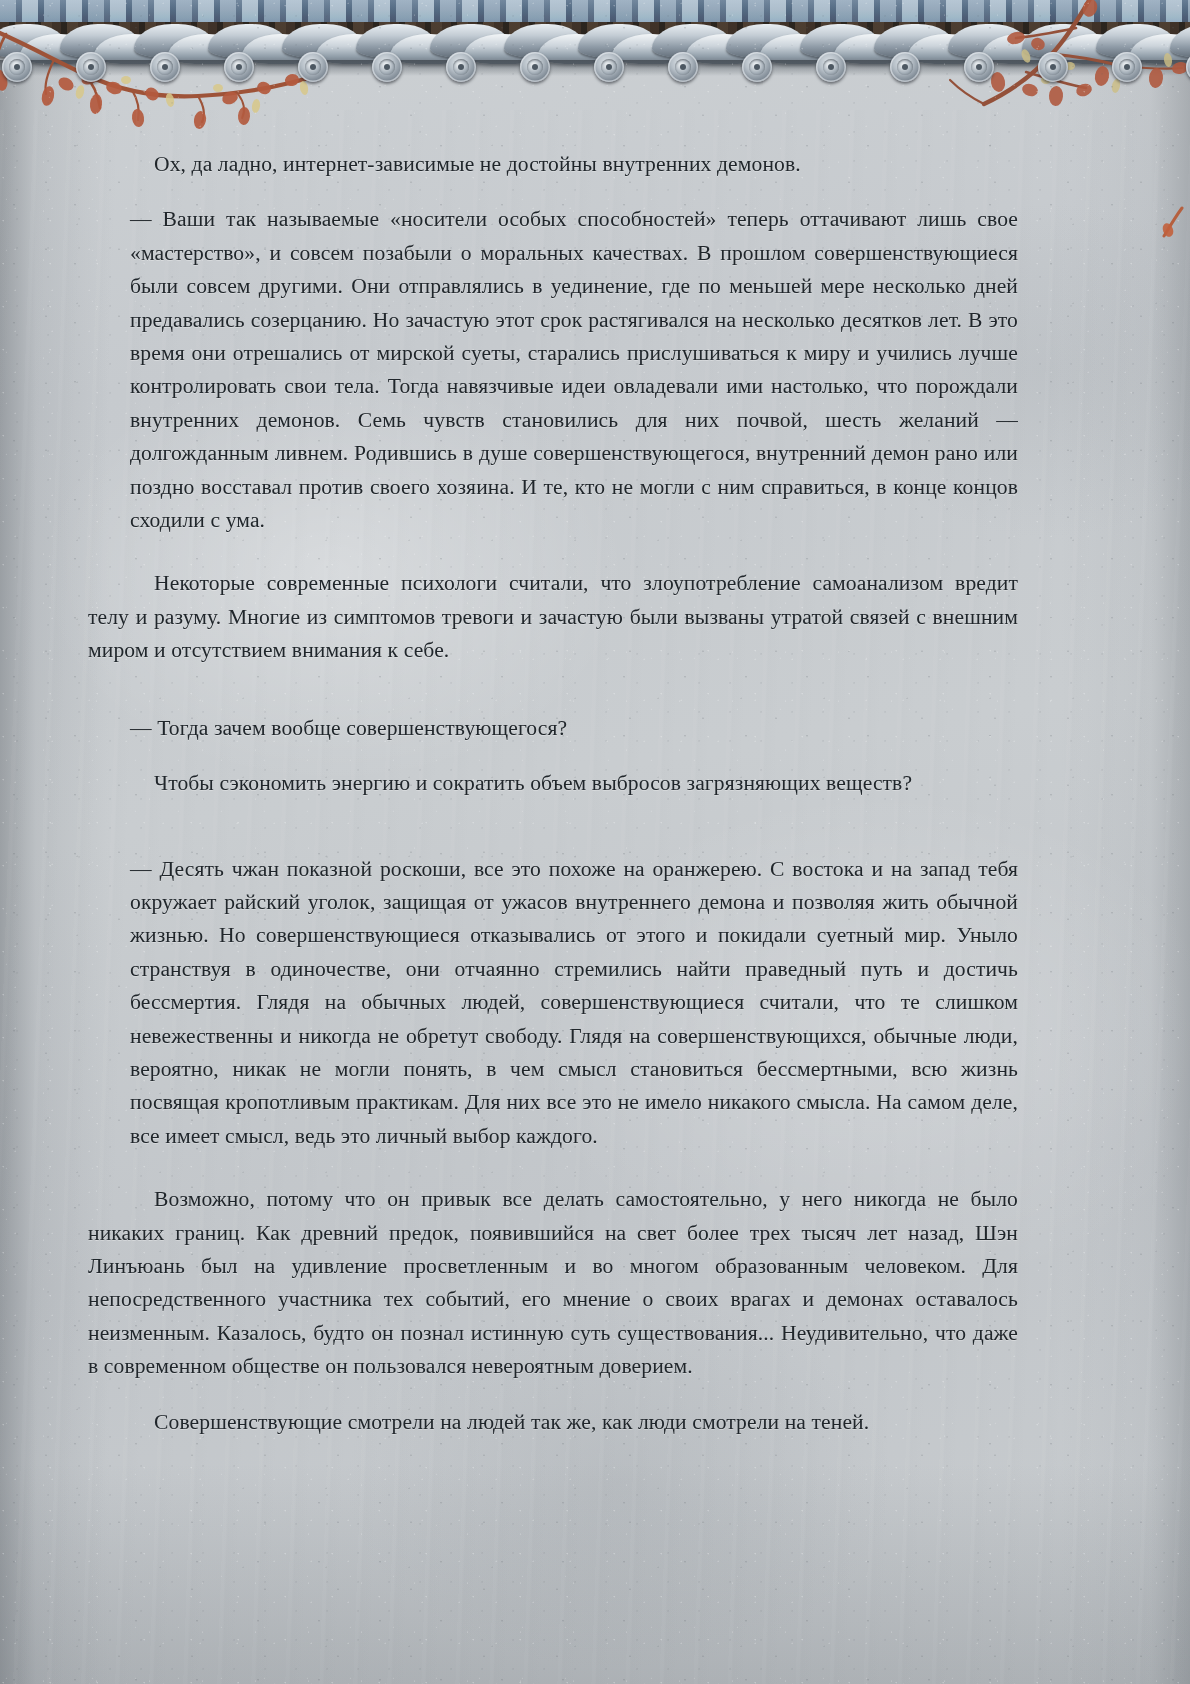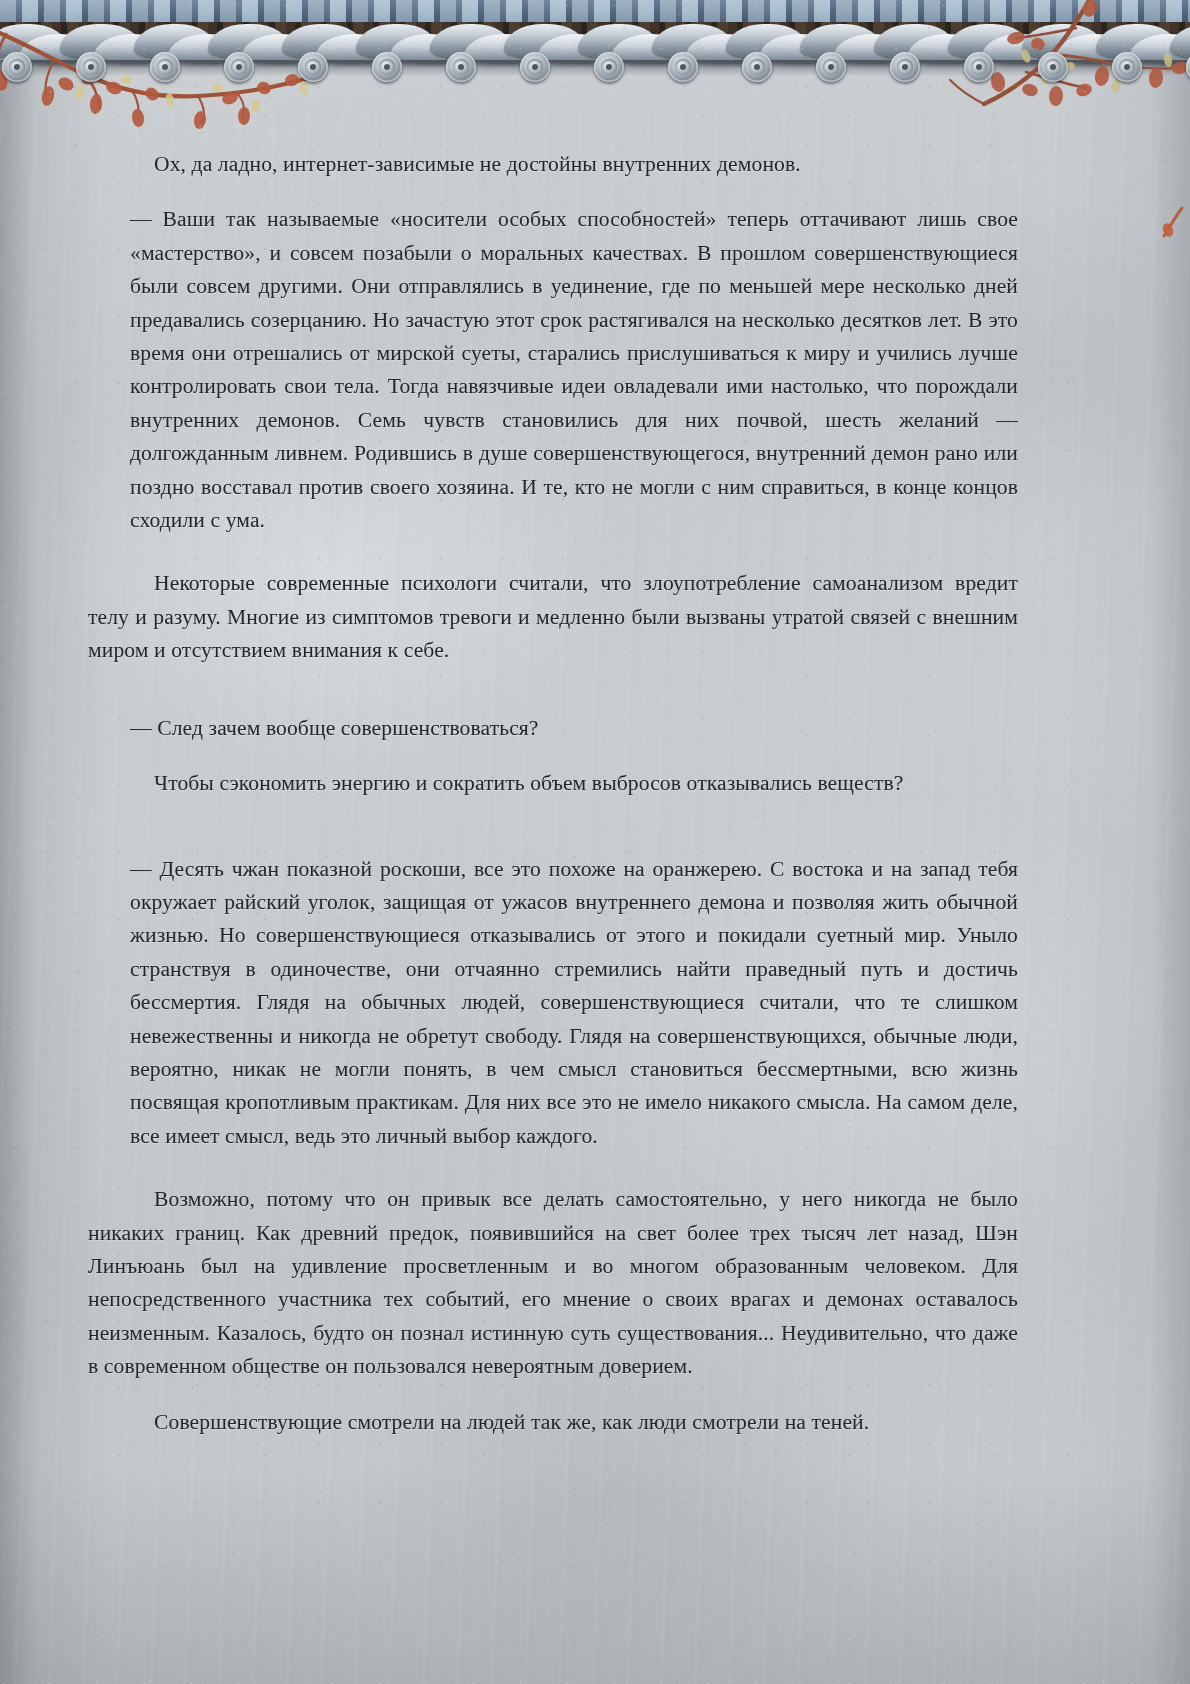--- a/index.html
+++ b/index.html
@@ -329,26 +329,26 @@
   </svg>
 
   <div id="streaks"></div>
   <div id="grain"></div>
 
   <div id="content">
       <p class="para indent short">Ох, да ладно, интернет-зависимые не достойны внутренних демонов.</p>
       <div class="gap-md"></div>
       <p class="para noindent">— Ваши так называемые «носители особых способностей» теперь оттачивают лишь свое «мастерство», и совсем позабыли о моральных качествах. В прошлом совершенствующиеся были совсем другими. Они отправлялись в уединение, где по меньшей мере несколько дней предавались созерцанию. Но зачастую этот срок растягивался на несколько десятков лет. В это время они отрешались от мирской суеты, старались прислушиваться к миру и учились лучше контролировать свои тела. Тогда навязчивые идеи овладевали ими настолько, что порождали внутренних демонов. Семь чувств становились для них почвой, шесть желаний — долгожданным ливнем. Родившись в душе совершенствующегося, внутренний демон рано или поздно восставал против своего хозяина. И те, кто не могли с ним справиться, в конце концов сходили с ума.</p>
       <div class="gap-lg"></div>
-      <p class="para indent">Некоторые современные психологи считали, что злоупотребление самоанализом вредит телу и разуму. Многие из симптомов тревоги и медленно были вызваны утратой связей с внешним миром и отсутствием внимания к себе.</p>
-      <div class="gap-md"></div>
-      <div class="gap-md"></div>
-      <p class="para noindent short">— След зачем вообще совершенствоваться?</p>
-      <div class="gap-md"></div>
-      <p class="para indent short">Чтобы сэкономить энергию и сократить объем выбросов отказывались веществ?</p>
+      <p class="para indent">Некоторые современные психологи считали, что злоупотребление самоанализом вредит телу и разуму. Многие из симптомов тревоги и зачастую были вызваны утратой связей с внешним миром и отсутствием внимания к себе.</p>
+      <div class="gap-md"></div>
+      <div class="gap-md"></div>
+      <p class="para noindent short">— Тогда зачем вообще совершенствующегося?</p>
+      <div class="gap-md"></div>
+      <p class="para indent short">Чтобы сэкономить энергию и сократить объем выбросов загрязняющих веществ?</p>
       <div class="gap-md"></div>
       <div class="gap-lg"></div>
       <p class="para noindent">— Десять чжан показной роскоши, все это похоже на оранжерею. С востока и на запад тебя окружает райский уголок, защищая от ужасов внутреннего демона и позволяя жить обычной жизнью. Но совершенствующиеся отказывались от этого и покидали суетный мир. Уныло странствуя в одиночестве, они отчаянно стремились найти праведный путь и достичь бессмертия. Глядя на обычных людей, совершенствующиеся считали, что те слишком невежественны и никогда не обретут свободу. Глядя на совершенствующихся, обычные люди, вероятно, никак не могли понять, в чем смысл становиться бессмертными, всю жизнь посвящая кропотливым практикам. Для них все это не имело никакого смысла. На самом деле, все имеет смысл, ведь это личный выбор каждого.</p>
       <div class="gap-lg"></div>
       <p class="para indent">Возможно, потому что он привык все делать самостоятельно, у него никогда не было никаких границ. Как древний предок, появившийся на свет более трех тысяч лет назад, Шэн Линъюань был на удивление просветленным и во многом образованным человеком. Для непосредственного участника тех событий, его мнение о своих врагах и демонах оставалось неизменным.  Казалось, будто он познал истинную суть существования... Неудивительно, что даже в современном обществе он пользовался невероятным доверием.</p>
       <div class="gap-md"></div>
       <p class="para indent short">Совершенствующие смотрели на людей так же, как люди смотрели на теней.</p>
     </div>
 
 </div>

